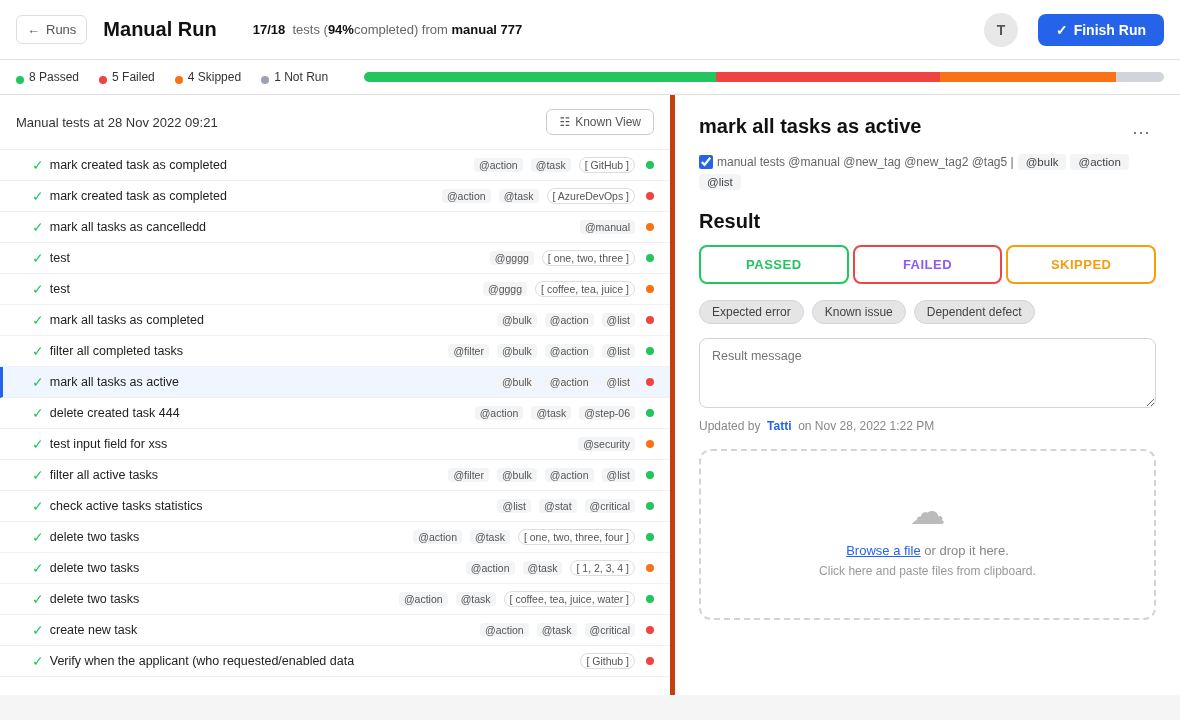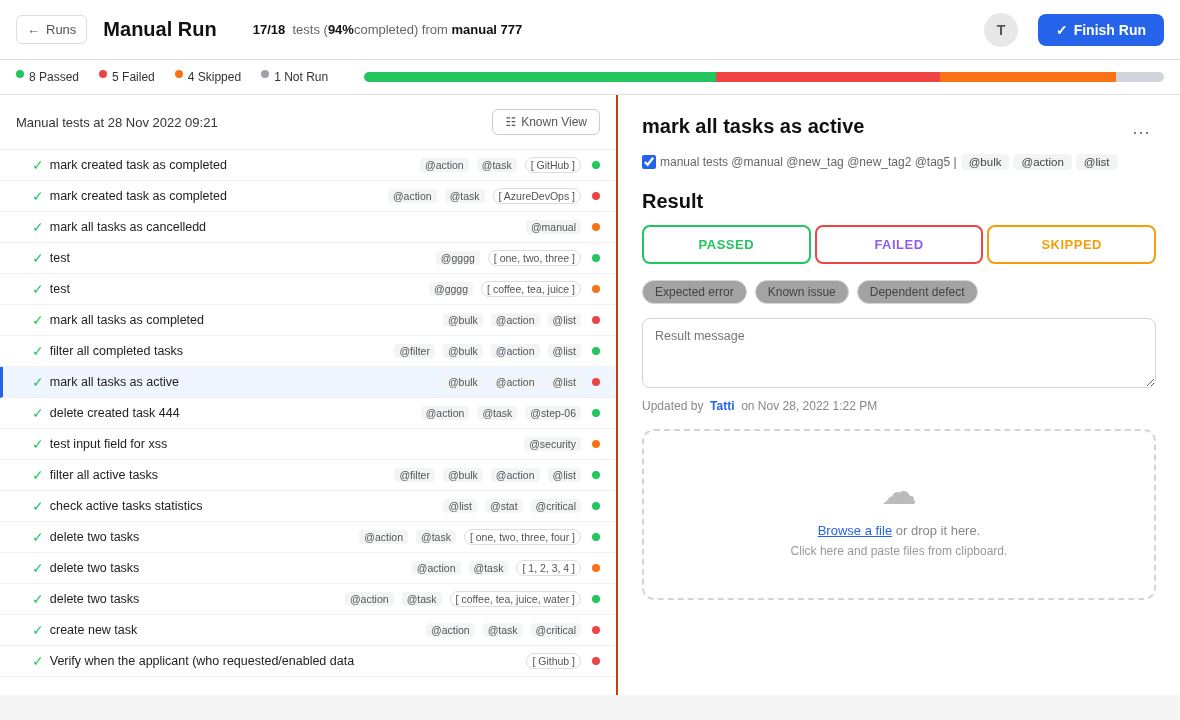--- a/index.html
+++ b/index.html
@@ -28,39 +28,39 @@
       display: flex; align-items: center; gap: 6px; background: #2563eb; color: #fff;
       border: none; border-radius: 8px; padding: 8px 18px; font-size: 14px; font-weight: 600;
       cursor: pointer;
     }
 
     
     .stats-bar {
       background: #fff; padding: 10px 16px; display: flex; align-items: center; gap: 20px;
       border-bottom: 1px solid #e0e0e0;
     }
-    .stat-item { display: flex; align-items: flex-start; gap: 5px; font-size: 12px; }
+    .stat-item { display: flex; align-items: flex-end; gap: 5px; font-size: 12px; }
     .dot { width: 8px; height: 8px; border-radius: 50%; }
     .dot-green { background: #22c55e; }
     .dot-red { background: #ef4444; }
     .dot-orange { background: #f97316; }
     .dot-gray { background: #9ca3af; }
 
     
     .progress-container { flex: 1; height: 10px; border-radius: 5px; overflow: hidden; display: flex; margin-left: 16px; }
     .progress-green { background: #22c55e; width: 44%; }
     .progress-red { background: #ef4444; width: 28%; }
     .progress-orange { background: #f97316; width: 22%; }
     .progress-gray { background: #d1d5db; width: 6%; }
 
     
     .main-layout { display: flex; height: calc(100vh - 120px); }
 
     
-    .left-panel { width: 618px; background: #fff; border-right: 2px solid #c2410c; overflow-y: auto; flex-shrink: 0; }
+    .left-panel { width: 675px; background: #fff; border-right: 5px solid #c2410c; overflow-y: auto; flex-shrink: 0; }
     .left-header { display: flex; align-items: center; justify-content: space-between; padding: 14px 16px; border-bottom: 1px solid #eee; }
     .left-header-title { font-size: 13px; font-weight: 500; color: #333; }
     .tree-view-btn {
       display: flex; align-items: center; gap: 5px; border: 1px solid #ccc; border-radius: 6px;
       padding: 5px 12px; font-size: 12px; cursor: pointer; background: #fff; color: #555;
     }
 
     
     .group-header { display: flex; align-items: center; gap: 8px; padding: 10px 16px; background: #fafafa; border-bottom: 1px solid #eee; }
     .group-checkbox { width: 16px; height: 16px; accent-color: #2563eb; }
@@ -108,21 +108,21 @@
       cursor: pointer; border: 2px solid; background: #fff; letter-spacing: 0.5px;
     }
     .result-btn.passed { border-color: #22c55e; color: #22c55e; }
     .result-btn.failed { border-color: #ef4444; color: #8b5cf6; }
     .result-btn.skipped { border-color: #f59e0b; color: #f59e0b; }
 
     
     .error-tags { display: flex; gap: 8px; margin-bottom: 14px; flex-wrap: wrap; }
     .error-tag {
       border: 1px solid #d1d5db; border-radius: 16px; padding: 4px 12px;
-      font-size: 12px; color: #444; cursor: pointer; background: #a3a3a3;
+      font-size: 12px; color: #444; cursor: pointer; background: #e5e5e5;
     }
 
     
     .result-message-textarea {
       width: 100%; border: 1px solid #d1d5db; border-radius: 8px;
       padding: 10px 12px; font-size: 12.5px; color: #aaa; resize: vertical;
       min-height: 70px; font-family: inherit; outline: none;
     }
     .updated-text { font-size: 12px; color: #888; margin-top: 8px; margin-bottom: 16px; }
     .updated-text strong { color: #2563eb; font-weight: 600; }

